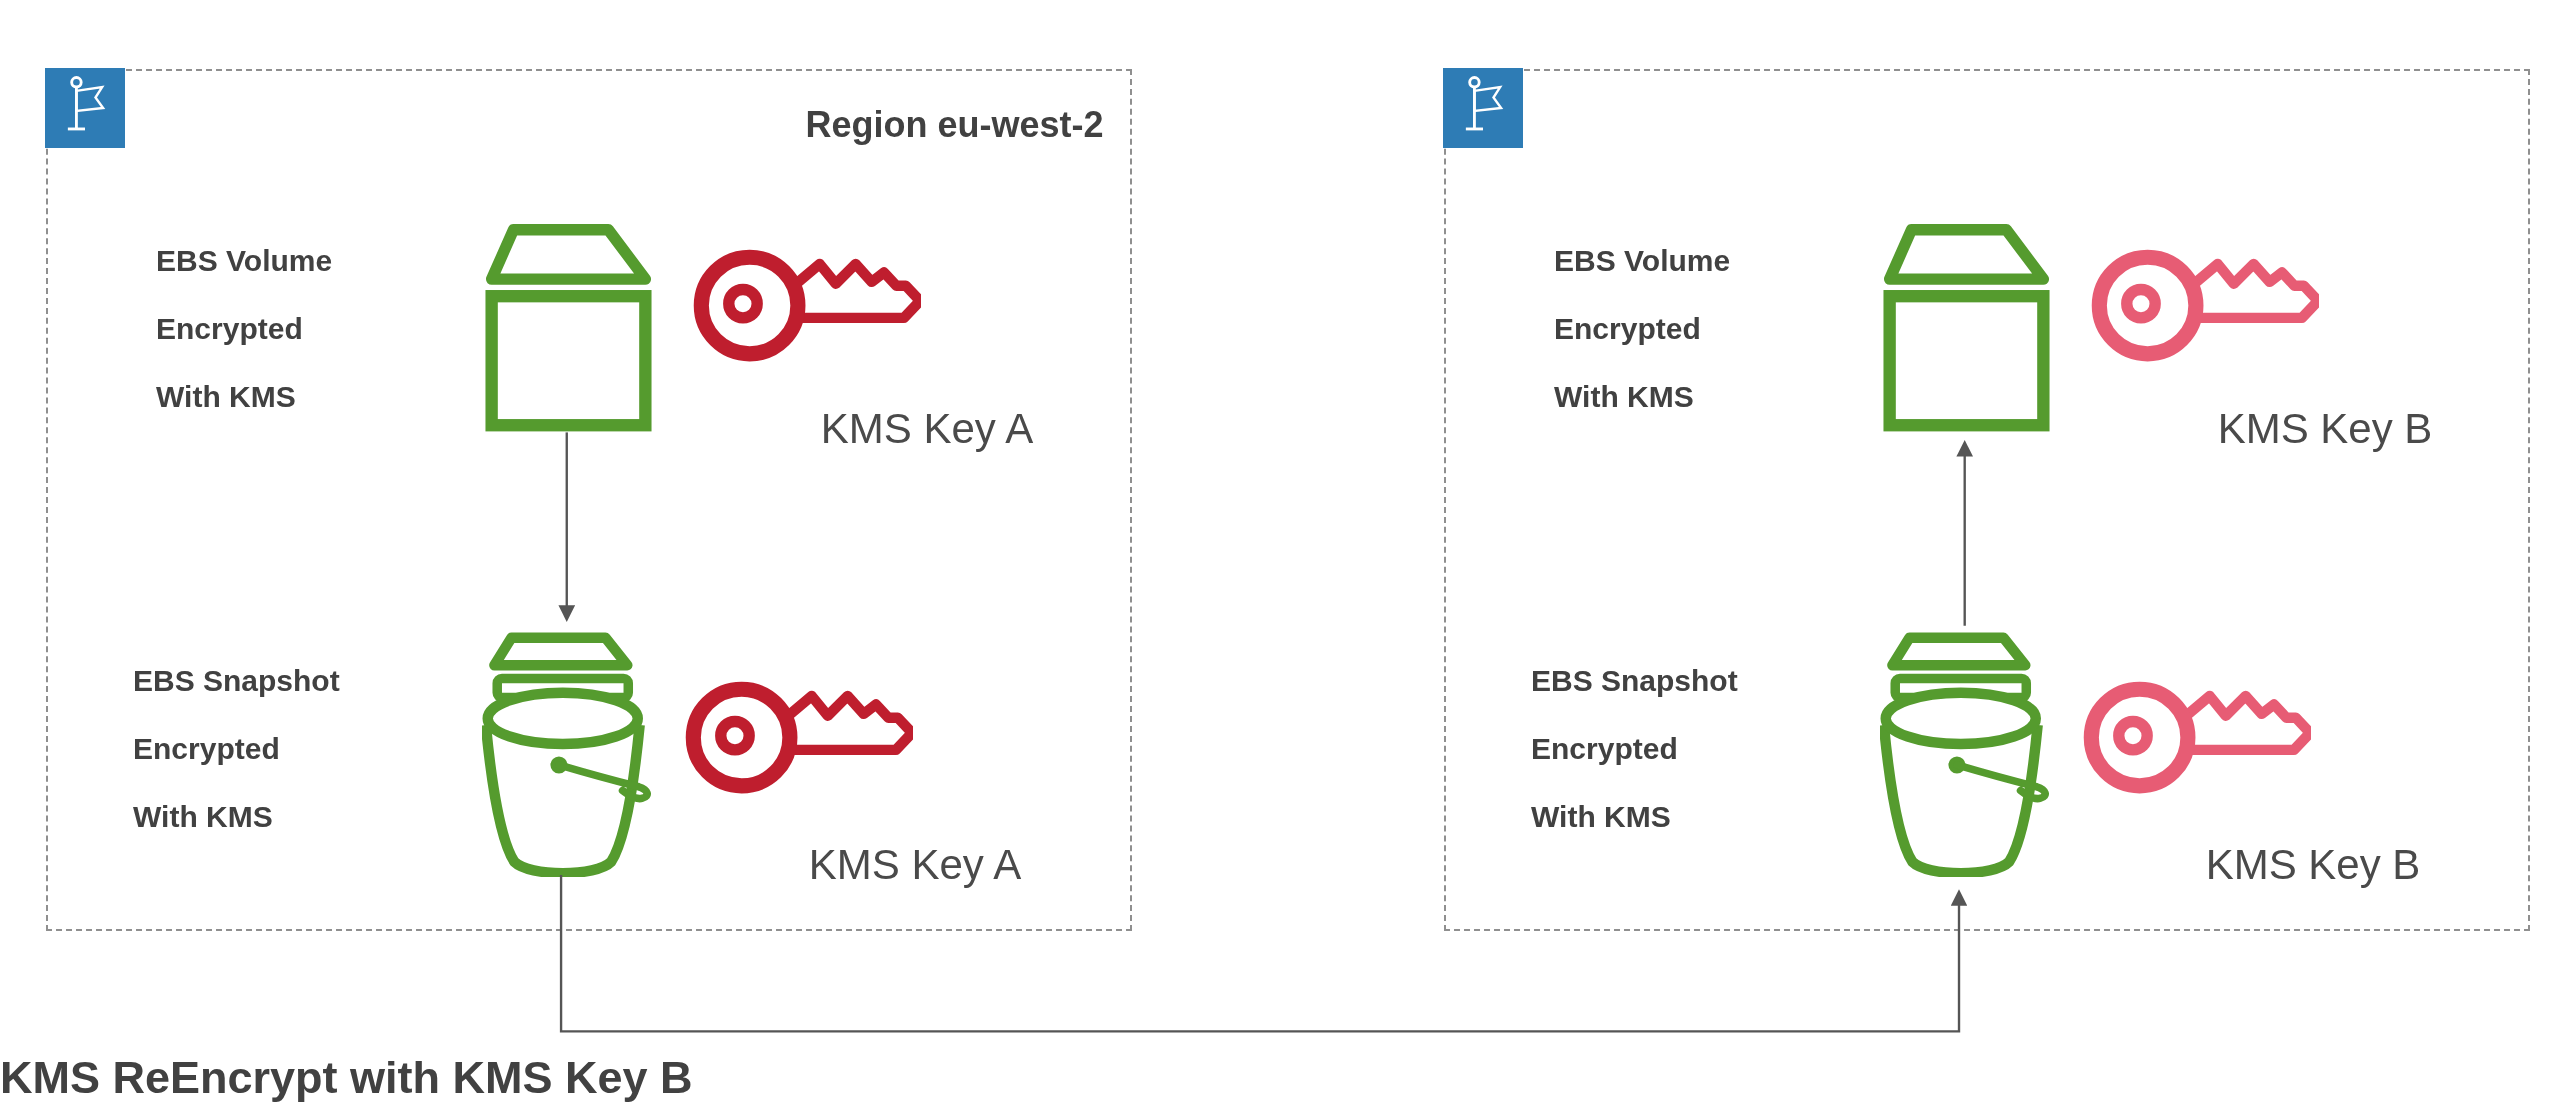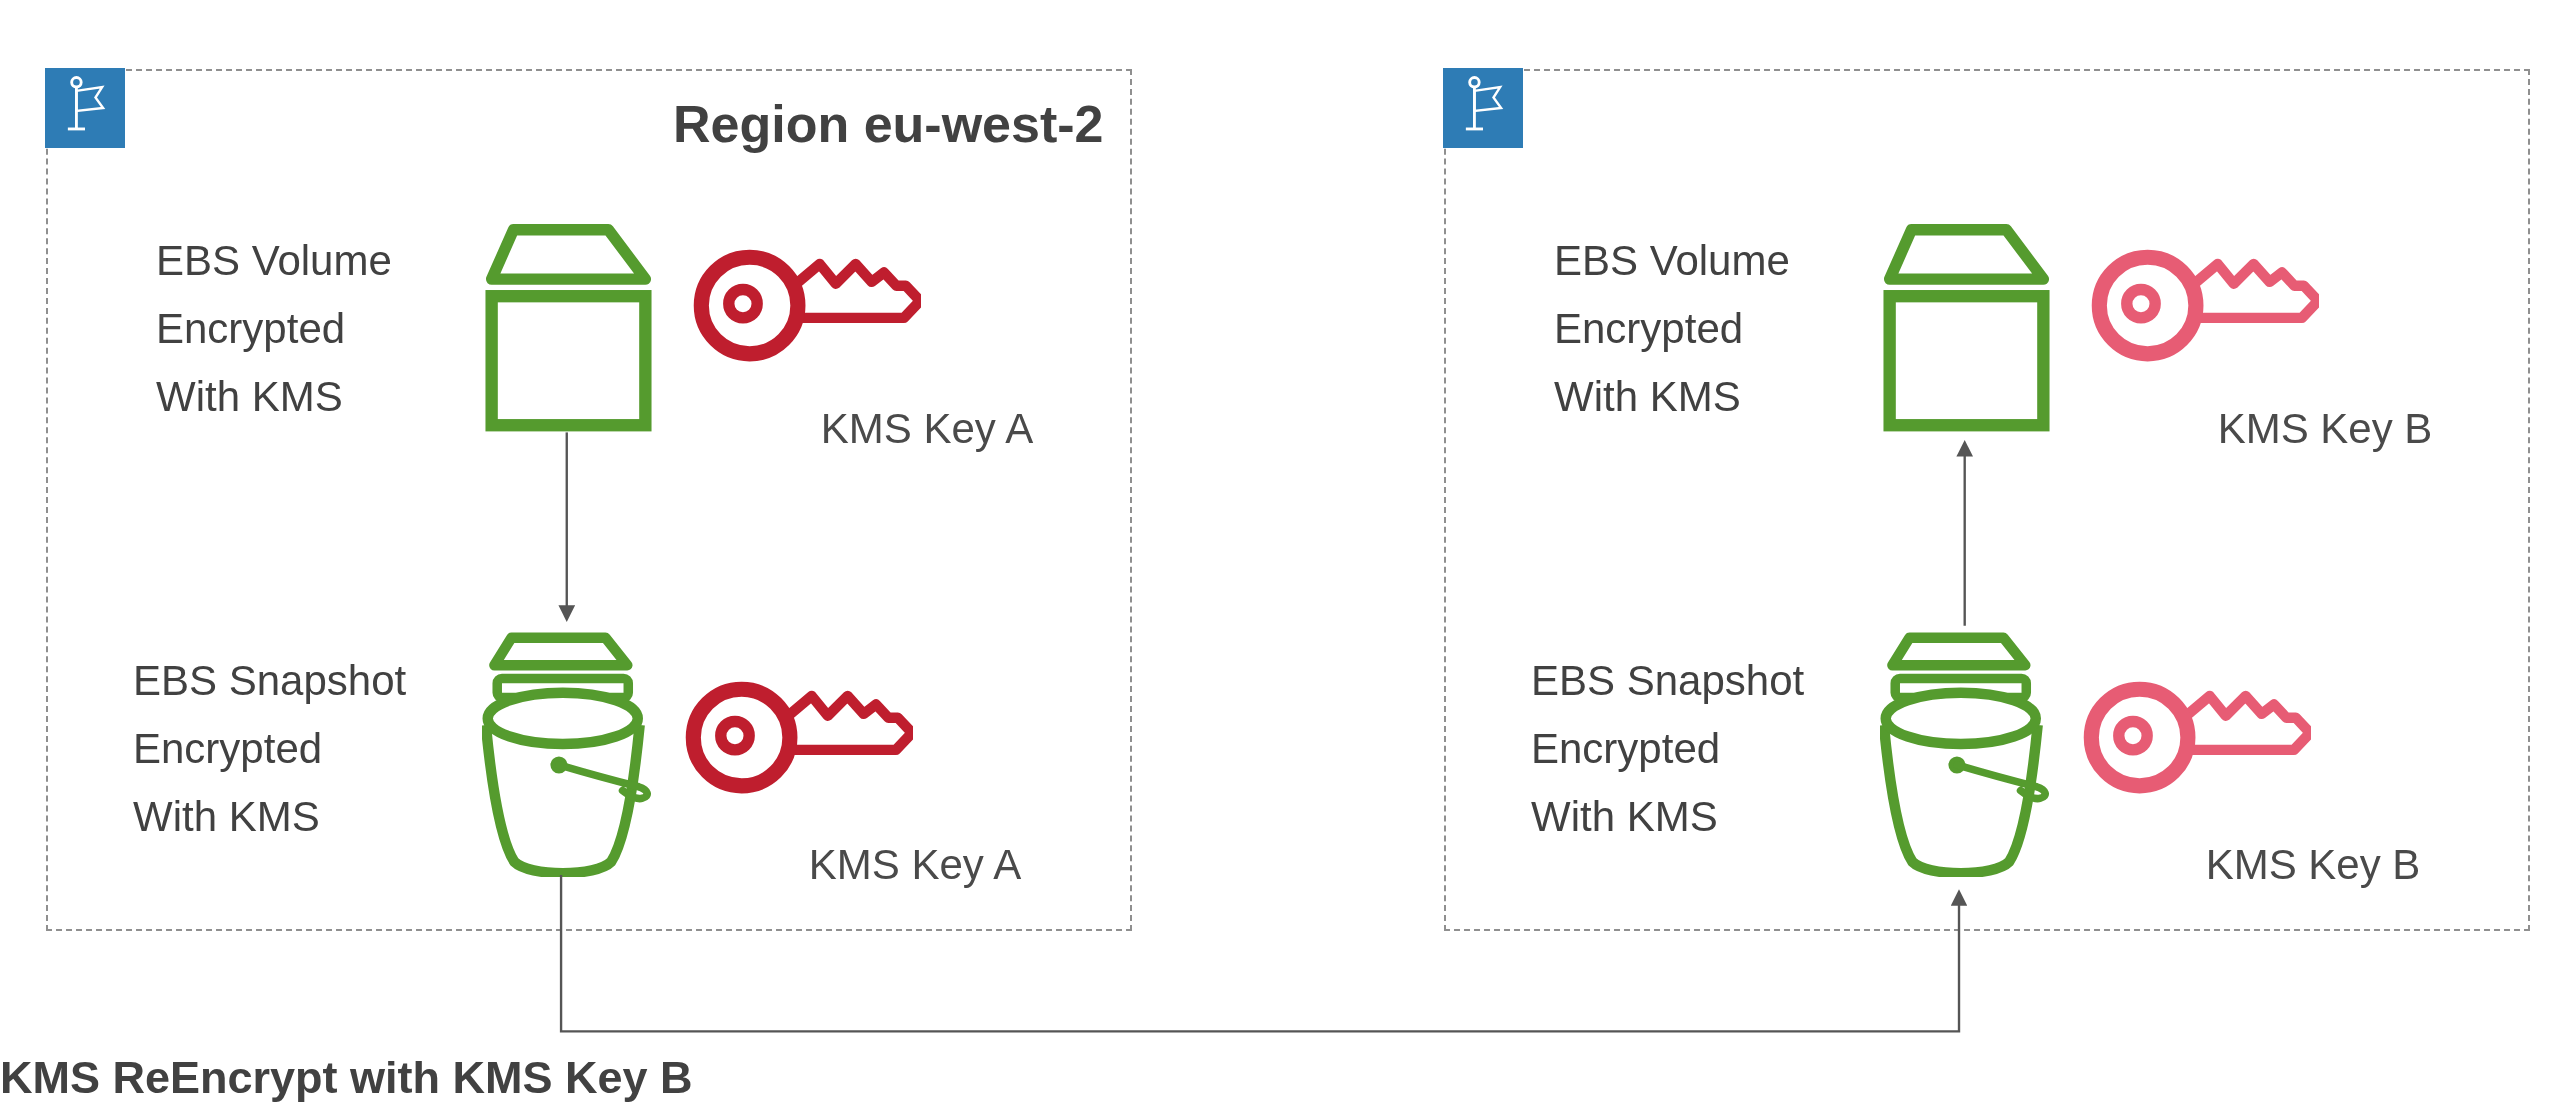--- a/index.html
+++ b/index.html
@@ -10,24 +10,24 @@
   .region-box{
     position:absolute;top:69px;width:1086px;height:862px;
     border:2.8px dashed #8f8f8f;box-sizing:border-box;background:#fff;
   }
   .flag{
     position:absolute;left:-2.8px;top:-2.8px;width:80px;height:80px;
     display:flex;align-items:center;justify-content:center;
   }
   .region-title{
     position:absolute;top:25px;right:26.5px;
-    font-size:52px;font-weight:700;line-height:57px;white-space:nowrap;
+    font-size:36px;font-weight:700;line-height:57px;white-space:nowrap;
   }
   .item-label{
-    position:absolute;font-size:42px;font-weight:400;line-height:68px;
+    position:absolute;font-size:30px;font-weight:700;line-height:68px;
     white-space:pre-line;
   }
   .volume-label{left:108px;top:156px;}
   .snapshot-label{left:85px;top:576px;}
   .icon{position:absolute;line-height:0;}
   .volume-icon{left:437px;top:152px;width:167px;height:209px;}
   .snapshot-icon{left:434px;top:561px;width:171px;height:245px;}
   .key-top{left:641px;top:172px;width:232px;height:128px;}
   .key-bottom{left:633px;top:604px;width:232px;height:128px;}
   .key-label{

